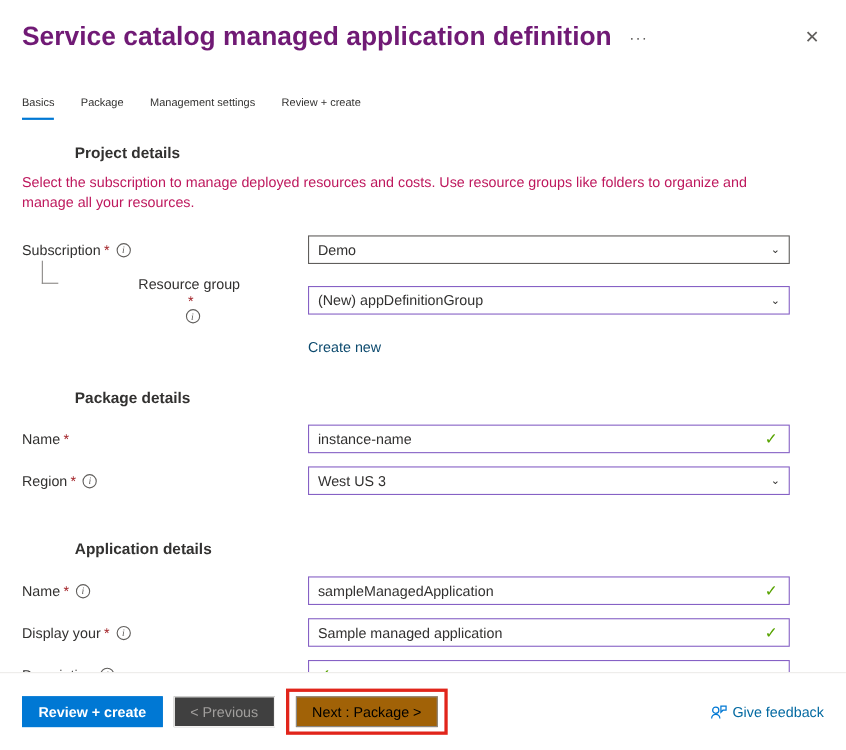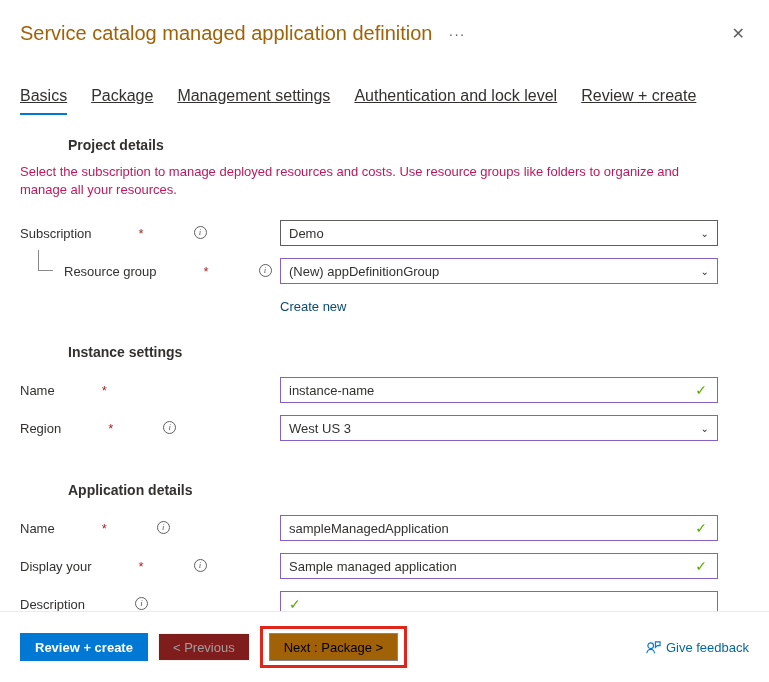--- a/index.html
+++ b/index.html
@@ -1,43 +1,43 @@
 <!DOCTYPE html>
 <html><head>
 <meta charset="utf-8">
 <style>
 * { box-sizing: border-box; margin: 0; padding: 0; }
 body { font-family: "Segoe UI", Arial, sans-serif; font-size: 13px; color: #323130; background: #fff; width: 769px; padding: 20px 20px 0 20px; }
 .header { display: flex; align-items: center; margin-bottom: 40px; }
-.page-title { font-size: 20px; font-weight: 400; color: #a16207; flex: 0 0 auto; }
+.page-title { font-size: 24px; font-weight: 700; color: #701a75; flex: 0 0 auto; }
 .more-dots { margin-left: 16px; color: #605e5c; font-size: 14px; letter-spacing: 1px; cursor: pointer; }
 .close-x { margin-left: auto; font-size: 16px; color: #605e5c; cursor: pointer; padding: 4px; }
 .tabs { display: flex; gap: 24px; border-bottom: none; margin-bottom: 22px; }
-.tab { font-size: 16px; color: #323130; padding-bottom: 8px; cursor: pointer; text-decoration: underline; }
+.tab { font-size: 10px; color: #323130; padding-bottom: 8px; cursor: pointer; }
 .tab.active { color: #323130; border-bottom: 2px solid #0078d4; font-weight: 400; }
 .section-title { font-size: 14px; font-weight: 600; margin-bottom: 10px; margin-top: 6px; padding-left: 48px; }
 .section-desc { font-size: 13px; color: #be185d; line-height: 1.4; margin-bottom: 20px; max-width: 680px; }
 .form-row { display: flex; align-items: center; margin-bottom: 10px; min-height: 28px; }
-.label-cell { width: 260px; display: flex; font-size: 13px; gap: 44px; }
-.label-indent { padding-left: 44px; position: relative; }
+.label-cell { width: 260px; display: flex; align-items: center; font-size: 13px; }
+.label-indent { padding-left: 44px; position: relative; flex-direction: column; }
 .label-indent::before { content: ""; position: absolute; left: 18px; top: -14px; width: 14px; height: 20px; border-left: 1px solid #8a8886; border-bottom: 1px solid #8a8886; }
 .req { color: #a4262c; margin-left: 3px; }
 .info-icon { display: inline-flex; width: 13px; height: 13px; border: 1px solid #605e5c; border-radius: 50%; align-items: center; justify-content: center; font-size: 9px; color: #605e5c; margin-left: 6px; font-style: italic; font-family: serif; }
 .control-cell { flex: 1; max-width: 438px; }
 .select, .input { width: 100%; height: 26px; border: 1px solid #605e5c; padding: 0 8px; font-size: 13px; font-family: inherit; background: #fff; display: flex; align-items: center; position: relative; gap: 28px; }
 .select { cursor: pointer; justify-content: space-between; }
 .select.highlight, .input.highlight { border-color: #8661c5; }
 .chevron { font-size: 10px; color: #323130; }
 .check-icon { color: #57a300; font-size: 14px; margin-right: 2px; }
 .link { color: #0c4a6e; font-size: 13px; cursor: pointer; display: inline-block; margin-top: 4px; margin-left: 260px; }
 .section-gap { height: 24px; }
 .footer { position: fixed; bottom: 0; left: 0; width: 769px; border-top: 1px solid #edebe9; background: #fff; padding: 14px 20px; display: flex; align-items: center; gap: 10px; }
 .btn { height: 28px; padding: 0 14px; font-size: 13px; border: 1px solid #8a8886; background: #a16207; cursor: pointer; font-family: inherit; }
 .btn-primary { background: #0078d4; border-color: #0078d4; color: #fff; font-weight: 600; }
-.btn-disabled { background: #7f1d1d; color: #a19f9d; border-color: #f3f2f1; cursor: not-allowed; }
+.btn-disabled { background: #404040; color: #a19f9d; border-color: #f3f2f1; cursor: not-allowed; }
 .btn-highlight-wrap { border: 3px solid #e1251b; padding: 4px 6px; display: inline-flex; }
 .feedback { margin-left: auto; color: #0369a1; font-size: 13px; display: flex; align-items: center; gap: 5px; cursor: pointer; }
 .feedback-icon { width: 15px; height: 15px; }
 .input-text { flex: 1; }
 .row-spacer { height: 6px; }
 </style>
 </head>
 <body>
 
 
@@ -45,21 +45,20 @@
 <div class="header">
   <h1 class="page-title">Service catalog managed application definition</h1>
   <span class="more-dots">···</span>
   <span class="close-x">✕</span>
 </div>
 
 <div class="tabs">
   <div class="tab active">Basics</div>
   <div class="tab">Package</div>
   <div class="tab">Management settings</div>
-  <div class="tab">Authentication and lock level</div>
   <div class="tab">Review + create</div>
 </div>
 
 
 <div class="section-title">Project details</div>
 <div class="section-desc">Select the subscription to manage deployed resources and costs. Use resource groups like folders to organize and manage all your resources.</div>
 
 <div class="form-row">
   <div class="label-cell">
     <span>Subscription</span>
@@ -85,21 +84,21 @@
       <span>(New) appDefinitionGroup</span>
       <span class="chevron">⌄</span>
     </div>
   </div>
 </div>
 <a class="link">Create new</a>
 
 <div class="section-gap"></div>
 
 
-<div class="section-title">Instance settings</div>
+<div class="section-title">Package details</div>
 <div class="row-spacer"></div>
 
 <div class="form-row">
   <div class="label-cell">
     <span>Name</span>
     <span class="req">*</span>
   </div>
   <div class="control-cell">
     <div class="input highlight">
       <span class="input-text">instance-name</span>

